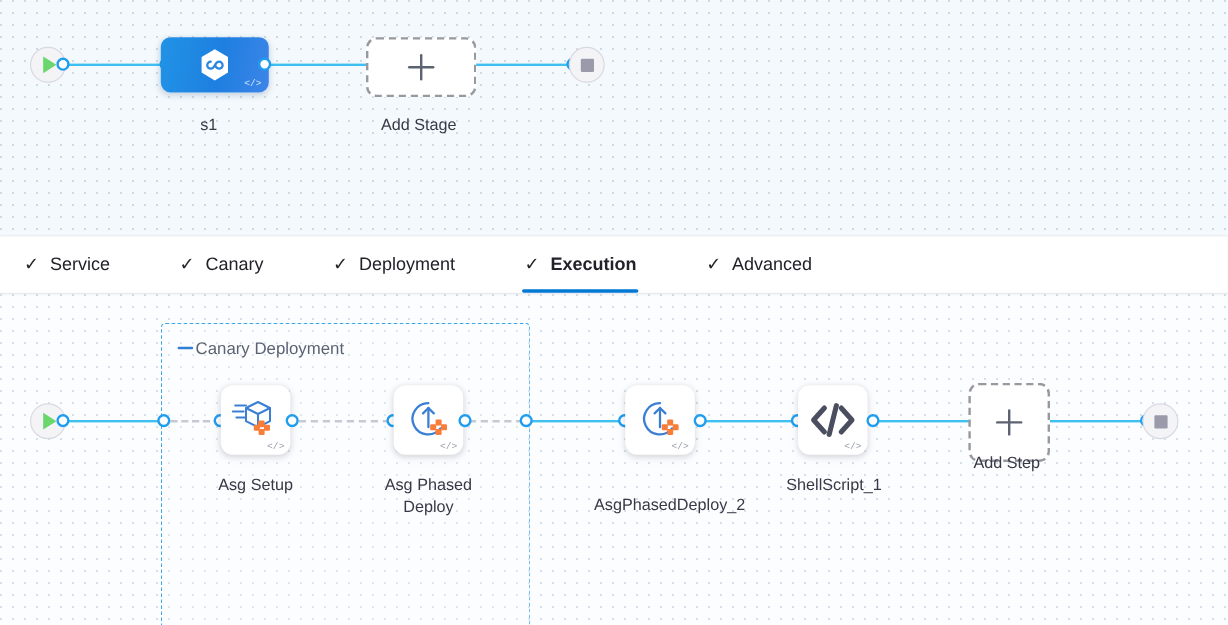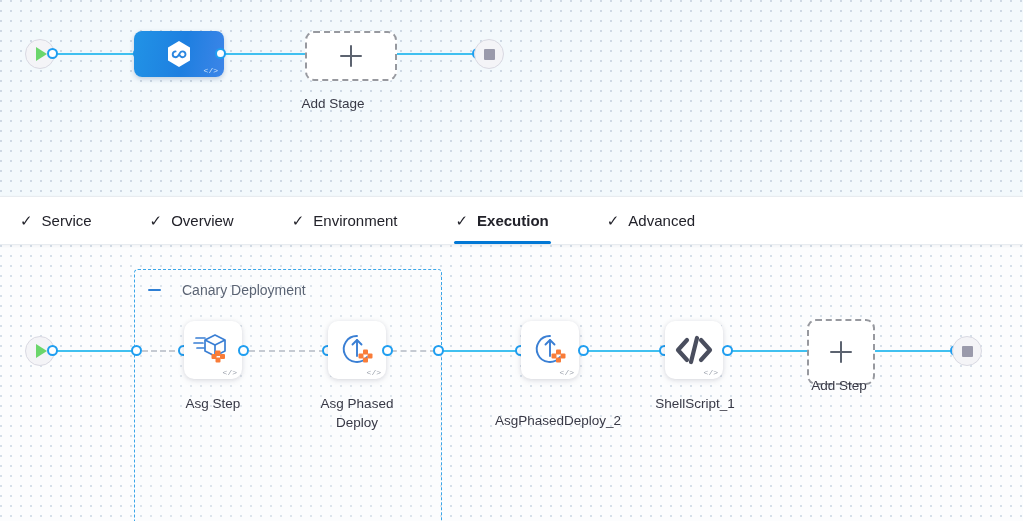--- a/index.html
+++ b/index.html
@@ -104,21 +104,21 @@
     position:absolute;right:5px;bottom:2px;font-size:8px;color:#9aa0ab;
     font-family:"Liberation Mono", monospace;
   }
 
   
   .group-box{
     position:absolute;border:1.5px dashed #3ba6e8;border-radius:4px;
     background:rgba(255,255,255,0.18);
   }
   .group-head{
-    position:absolute;display:flex;align-items:center;gap:21px;
+    position:absolute;display:flex;align-items:center;gap:2px;
     font-size:14px;color:#5b6474;
   }
   .minus-icon{display:inline-block;width:13px;height:2.5px;background:#2f7fd4;border-radius:2px;}
 
   svg{display:block;}
 </style>
 </head>
 <body>
 
 <div class="app">
@@ -140,44 +140,45 @@
     <div class="stage-node" style="left:134px;top:31px;">
       <svg width="30" height="30" viewBox="0 0 30 30">
         <polygon points="15,2 26,8.5 26,21.5 15,28 4,21.5 4,8.5" fill="#ffffff"></polygon>
         <g fill="none" stroke="#2a86e0" stroke-width="1.9" stroke-linecap="round">
           <path d="M11.6 12.4a2.9 2.9 0 1 0 0 5.8c1.6 0 2.6-1.1 3.5-2.9s1.9-2.9 3.5-2.9a2.9 2.9 0 1 1 0 5.8c-1.6 0-2.6-1.1-3.5-2.9"></path>
         </g>
       </svg>
       <span class="codeglyph">&lt;/&gt;</span>
     </div>
     <div class="port" style="left:215px;top:48px;"></div>
+    <div class="node-label" style="left:114px;top:94px;width:120px;">s1</div>
 
     <div class="addbox" style="left:305px;top:31px;width:88px;height:46px;">
       <div class="plus"></div>
     </div>
-    <div class="node-label" style="left:273px;top:94px;width:120px;">Add Stage</div>
+    <div class="node-label" style="left:289px;top:94px;width:120px;">Add Stage</div>
 
     <div class="port" style="left:472px;top:48px;"></div>
     <div class="term" style="left:474px;top:39px;">
       <div class="stop-sq"></div>
     </div>
   </div>
 
   <div class="tabbar">
     <div class="tab">
       <span class="chk">✓</span>
       <span class="lbl">Service</span>
     </div>
     <div class="tab">
       <span class="chk">✓</span>
-      <span class="lbl">Overview</span>
+      <span class="lbl">Canary</span>
     </div>
     <div class="tab">
       <span class="chk">✓</span>
-      <span class="lbl">Environment</span>
+      <span class="lbl">Deployment</span>
     </div>
     <div class="tab active">
       <span class="chk">✓</span>
       <span class="lbl">Execution</span>
       <span class="underline"></span>
     </div>
     <div class="tab">
       <span class="chk">✓</span>
       <span class="lbl">Advanced</span>
     </div>
@@ -223,21 +224,21 @@
         <g fill="#f97c38">
           <rect x="22" y="20.5" width="5.5" height="5.5" rx="1"></rect>
           <rect x="27" y="24" width="5" height="5" rx="1"></rect>
           <rect x="18.5" y="24" width="5" height="5" rx="1"></rect>
           <rect x="22.5" y="27.5" width="5" height="5" rx="1"></rect>
         </g>
       </svg>
       <span class="codeglyph">&lt;/&gt;</span>
     </div>
     <div class="port" style="left:238px;top:100px;"></div>
-    <div class="node-label" style="left:163px;top:149px;width:100px;">Asg Step</div>
+    <div class="node-label" style="left:163px;top:149px;width:100px;">Asg Setup</div>
 
     <div class="port" style="left:322px;top:100px;"></div>
     <div class="step-node" style="left:328px;top:76px;">
       <svg width="40" height="40" viewBox="0 0 40 40">
         <path d="M20 6 A13 13 0 1 0 30 27" fill="none" stroke="#3a7fd4" stroke-width="1.9" stroke-linecap="round"></path>
         <g stroke="#3a7fd4" stroke-width="1.9" fill="none" stroke-linecap="round" stroke-linejoin="round">
           <line x1="20" y1="26" x2="20" y2="10"></line>
           <polyline points="15.5,14.5 20,10 24.5,14.5"></polyline>
         </g>
         <g fill="#f97c38">

